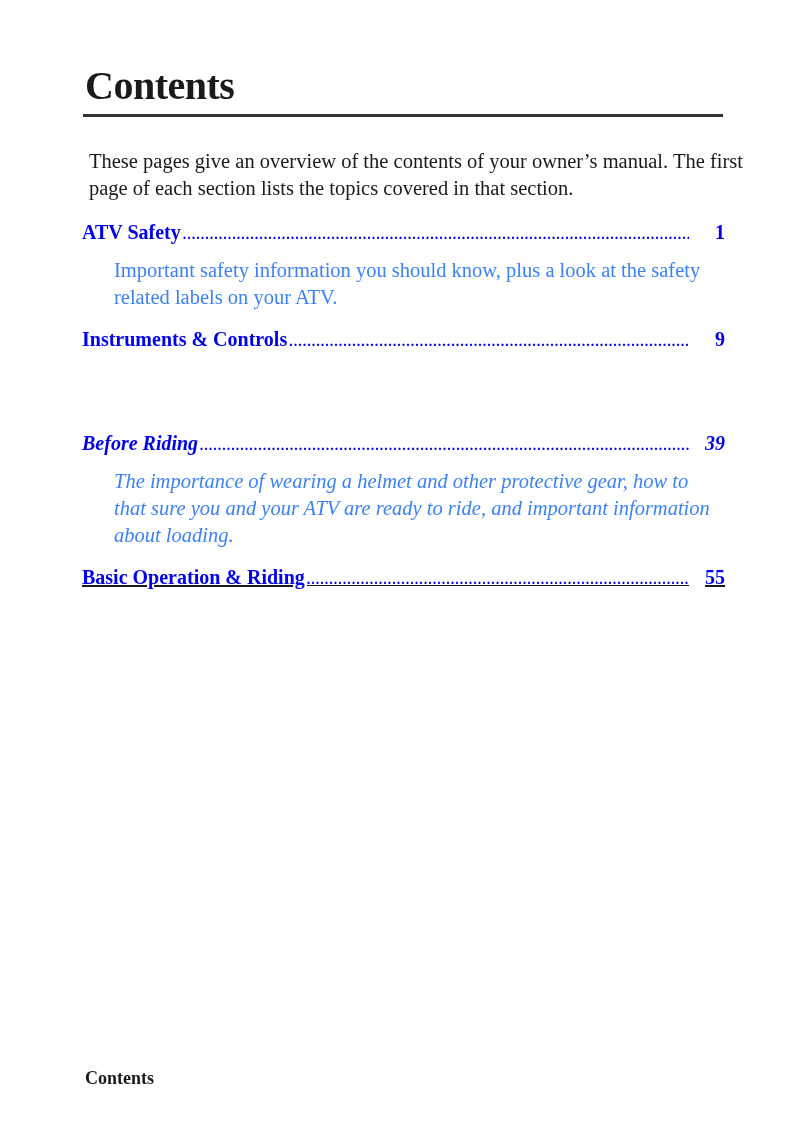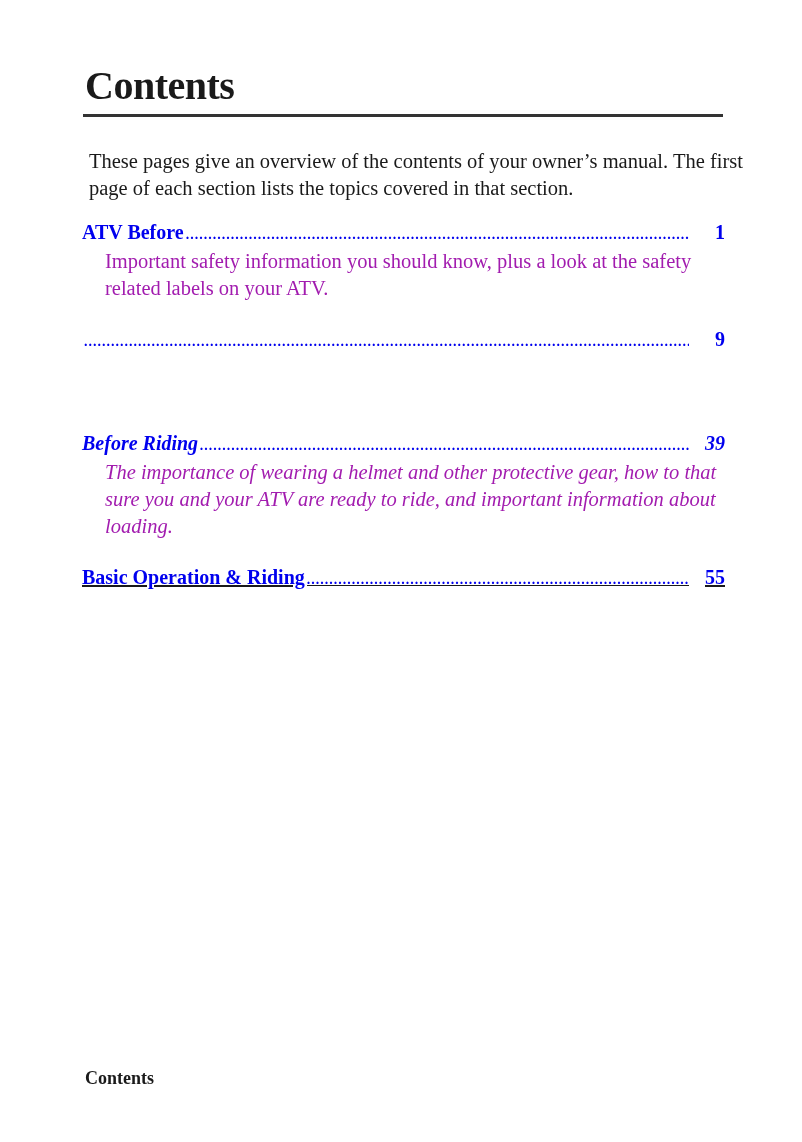--- a/index.html
+++ b/index.html
@@ -12,42 +12,43 @@
     .intro { position: absolute; left: 83px; top: 142px; width: 660px; font-size: 20.5px;
              line-height: 27px; margin: 6px; }
     .entry { position: absolute; left: 82px; width: 643px; }
     .entry-head { display: flex; align-items: baseline; font-weight: bold; font-size: 20px;
                   line-height: 26px; color: #0000ee; text-decoration: none; cursor: pointer; }
     .entry-title { white-space: nowrap; }
     .leader { flex: 1; overflow: hidden; white-space: nowrap; margin: 0 2px; font-size: 14px;
               letter-spacing: 1px; }
     .leader::before { content: "................................................................................................................................................................................................................"; }
     .page-num { white-space: nowrap; min-width: 28px; text-align: right; padding-left: 6px; }
-    .desc { margin: 0; padding-left: 23px; font-size: 20.5px; line-height: 27px; color: #a21caf; }
+    .desc { margin: 9px; padding-left: 23px; font-size: 20.5px; line-height: 27px; color: #3b82f6; }
     .footer { position: absolute; left: 85px; top: 1068px; font-size: 18px; font-weight: bold; }
   </style>
 </head>
 <body>
 
 <h1 class="title">Contents</h1>
 <div class="rule"></div>
 
 <p class="intro">These pages give an overview of the contents of your owner’s manual. The first page of each section lists the topics covered in that section.</p>
 
 <div class="entry" style="top:219px;">
   <a class="entry-head">
-    <span class="entry-title">ATV Before</span>
+    <span class="entry-title">ATV Safety</span>
     <span class="leader"></span>
     <span class="page-num">1</span>
   </a>
   <p class="desc">Important safety information you should know, plus a look at the safety related labels on your ATV.</p>
 </div>
 
 <div class="entry" style="top:326px;">
   <a class="entry-head">
+    <span class="entry-title">Instruments &amp; Controls</span>
     <span class="leader"></span>
     <span class="page-num">9</span>
   </a>
 </div>
 
 <div class="entry" style="top:430px;font-style:italic;">
   <a class="entry-head">
     <span class="entry-title">Before Riding</span>
     <span class="leader"></span>
     <span class="page-num">39</span>

